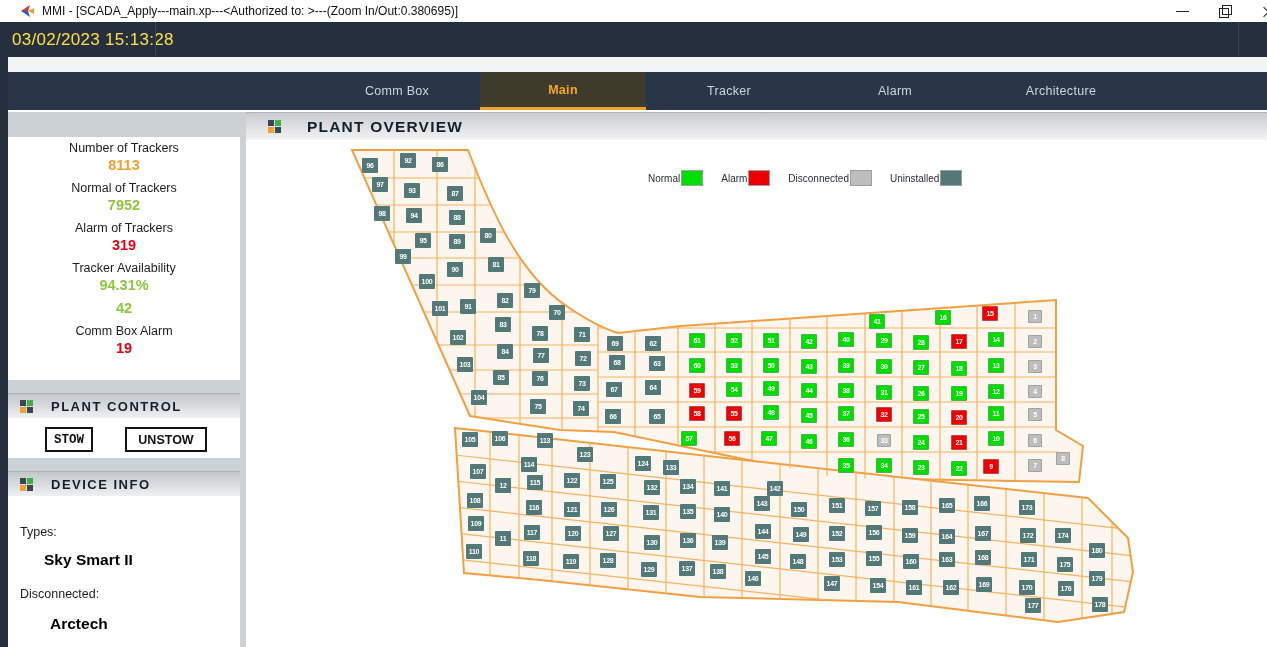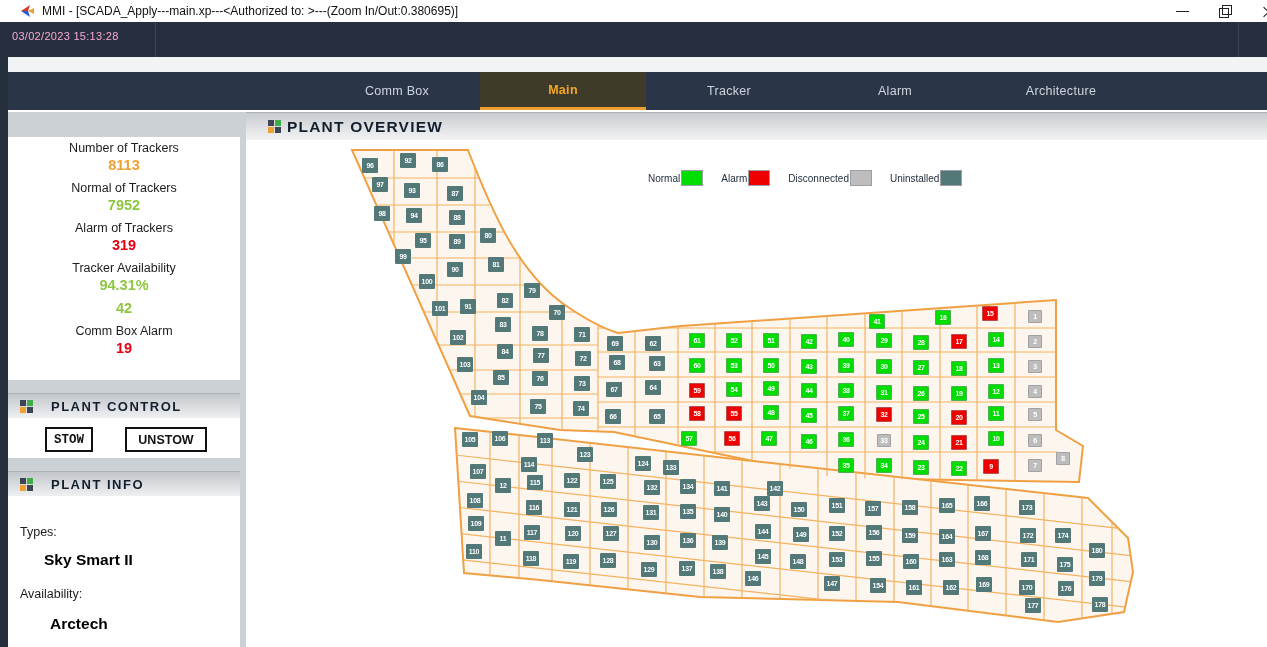--- a/index.html
+++ b/index.html
@@ -12,21 +12,21 @@
   #win-controls{position:absolute;right:8px;top:0;height:22px;display:flex;align-items:center;gap:30px;}
   .wc{width:13px;height:13px;position:relative;cursor:default;}
   .wc-min:after{content:"";position:absolute;left:0;right:0;top:6px;border-top:1.5px solid #222;}
   .wc-restore:before{content:"";position:absolute;left:0px;top:3px;width:8px;height:8px;border:1.2px solid #222;background:#fff;}
   .wc-restore:after{content:"";position:absolute;left:3px;top:0px;width:8px;height:8px;border:1.2px solid #222;}
   .wc-close:before,.wc-close:after{content:"";position:absolute;left:6px;top:0;height:14px;border-left:1.5px solid #222;}
   .wc-close:before{transform:rotate(45deg);} .wc-close:after{transform:rotate(-45deg);}
 
   
   #timebar{position:absolute;left:0;top:22px;width:1267px;height:35px;background:#252f3e;}
-  #timestamp{position:absolute;left:12px;top:8px;font-size:11px;color:#f9a8d4;letter-spacing:.3px;}
+  #timestamp{position:absolute;left:12px;top:8px;font-size:17px;color:#fde047;letter-spacing:.3px;}
   .tb-div{position:absolute;top:0;height:35px;border-left:1px solid #3a4454;}
 
   
   #tabbar{position:absolute;left:0;top:72px;width:1267px;height:38px;background:#2a3547;display:flex;}
   #tabbar .spacer{width:314px;}
   .tab{width:166px;height:38px;display:flex;align-items:center;justify-content:center;
        font-size:12.5px;color:#cfd5dd;letter-spacing:.3px;cursor:pointer;box-sizing:border-box;}
   .tab.active{background:#3f3b2a;color:#f5a623;font-weight:bold;border-bottom:3px solid #f0a030;}
 
   
@@ -55,21 +55,21 @@
   #btn-stow{left:37px;width:48px;font-family:Liberation Mono, monospace;}
   #btn-unstow{left:117px;width:82px;}
 
   .dev-label{position:absolute;left:12px;font-size:12.5px;color:#1c1c1c;}
   .dev-value{position:absolute;font-size:15.5px;font-weight:bold;color:#000;}
 
   
   #main-header{position:absolute;left:246px;top:112px;width:1021px;height:27px;
       background:linear-gradient(#c9ccd0,#f2f3f4);display:flex;align-items:center;border-top:1px solid #aeb2b8;}
   #main-header .sq-icon{margin-left:22px;}
-  #overview-title{margin-left:6px;font-size:15.5px;font-weight:bold;color:#141f2d;letter-spacing:1.2px;}
+  #overview-title{margin-left:26px;font-size:15.5px;font-weight:bold;color:#141f2d;letter-spacing:1.2px;}
 
   
   #legend{position:absolute;left:648px;top:170px;display:flex;gap:18px;align-items:center;}
   .leg-item{display:flex;align-items:center;}
   .leg-label{font-size:10px;color:#24303d;}
   .leg-swatch{width:22px;height:16px;margin-left:1px;border:1px solid #9aa0a6;box-sizing:border-box;}
 
   
   #map{position:absolute;left:0;top:0;width:1267px;height:647px;pointer-events:none;}
   #map svg{position:absolute;left:0;top:0;}
@@ -156,31 +156,31 @@
         <i class="sq-tr"></i>
         <i class="sq-bl"></i>
         <i class="sq-br"></i>
       </span>
     <span class="sec-title">PLANT CONTROL</span>
   </div>
 
   <div class="panel" style="top:495px;height:152px;">
     <span class="dev-label" style="top:30px;">Types:</span>
     <span class="dev-value" style="top:56px;left:36px;">Sky Smart II</span>
-    <span class="dev-label" style="top:92px;">Availability:</span>
+    <span class="dev-label" style="top:92px;">Disconnected:</span>
     <span class="dev-value" style="top:120px;left:42px;">Arctech</span>
   </div>
   <div class="sec-header" style="top:471px;">
     <span class="sq-icon">
         <i class="sq-tl"></i>
         <i class="sq-tr"></i>
         <i class="sq-bl"></i>
         <i class="sq-br"></i>
       </span>
-    <span class="sec-title">PLANT INFO</span>
+    <span class="sec-title">DEVICE INFO</span>
   </div>
 
   <div id="main-header">
     <span class="sq-icon">
         <i class="sq-tl"></i>
         <i class="sq-tr"></i>
         <i class="sq-bl"></i>
         <i class="sq-br"></i>
       </span>
     <span id="overview-title">PLANT OVERVIEW</span>

